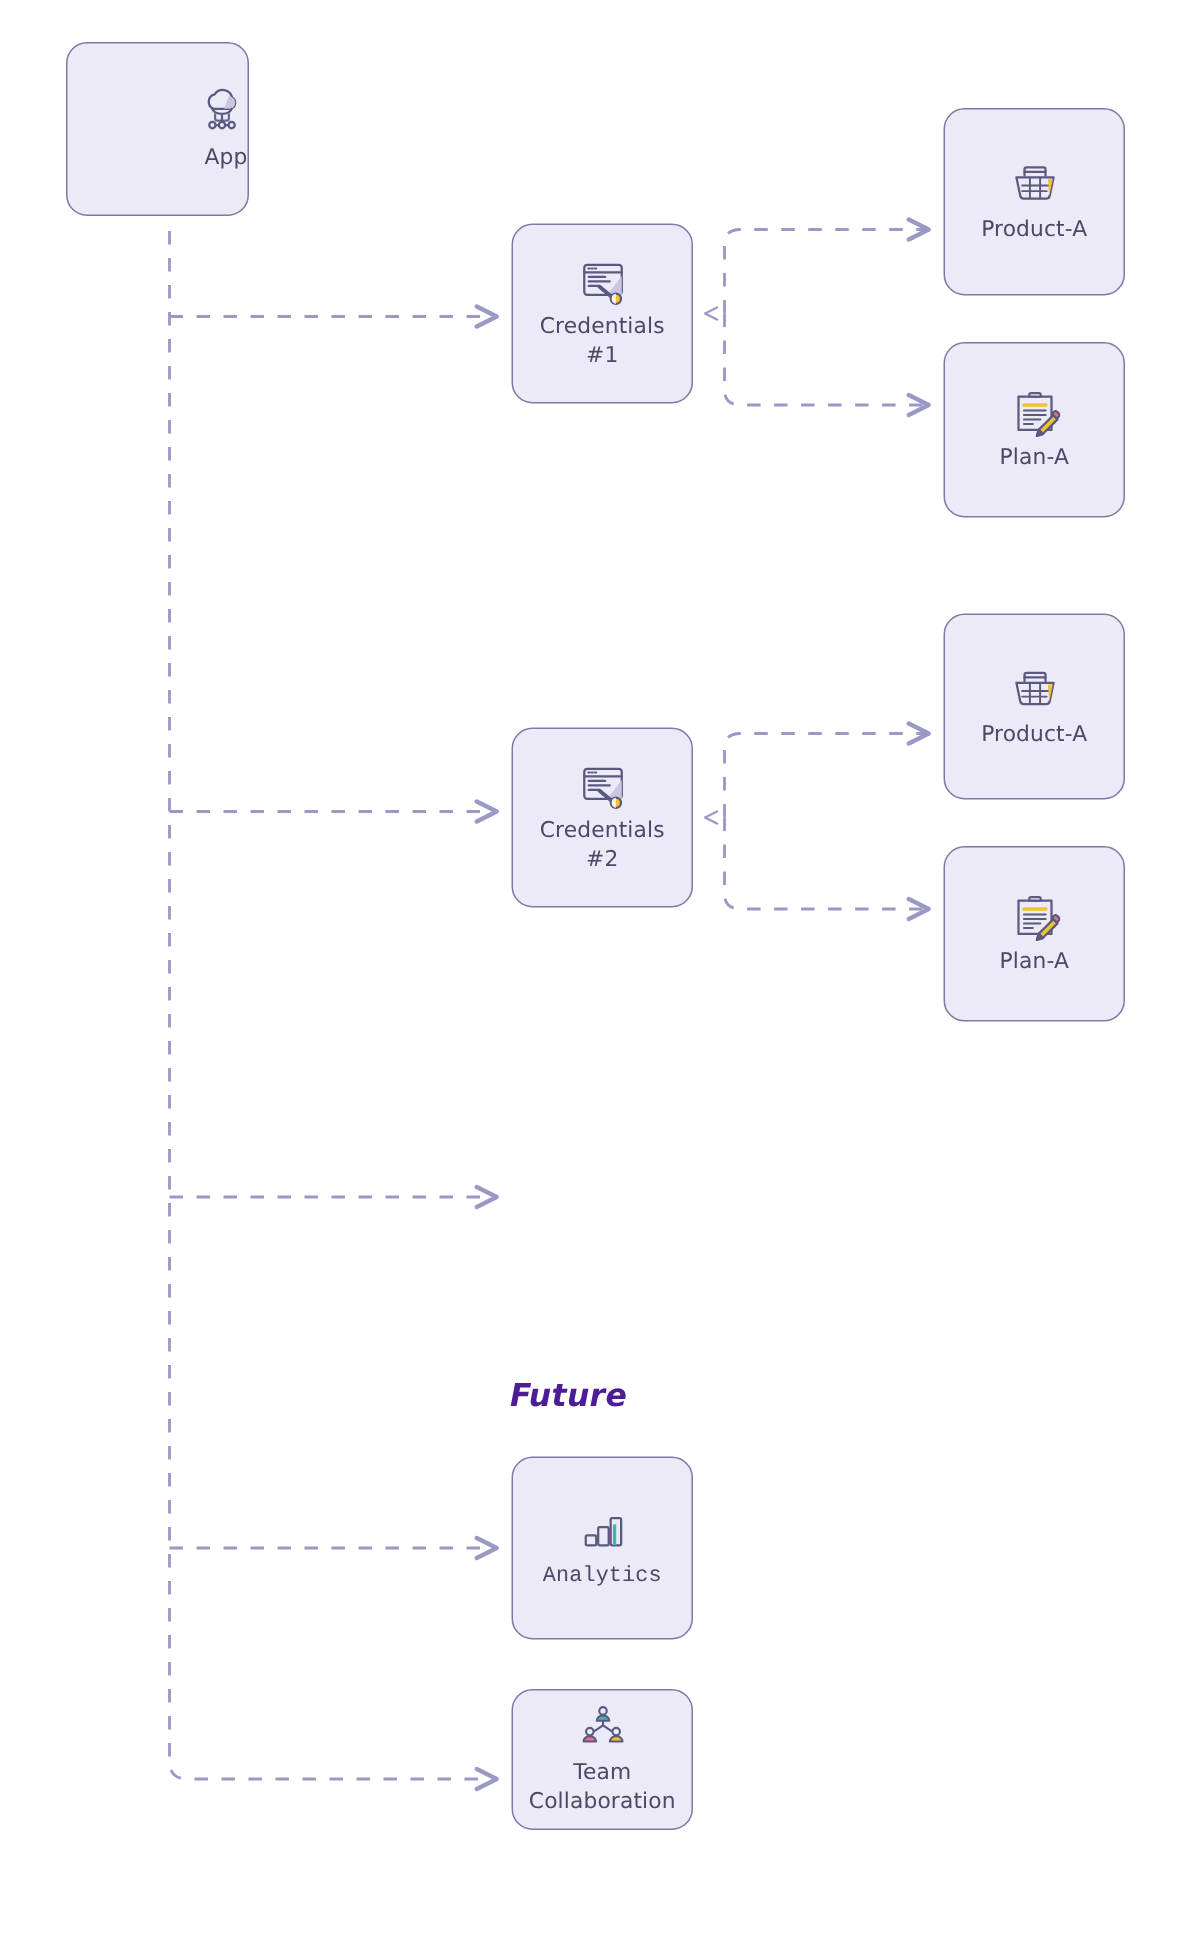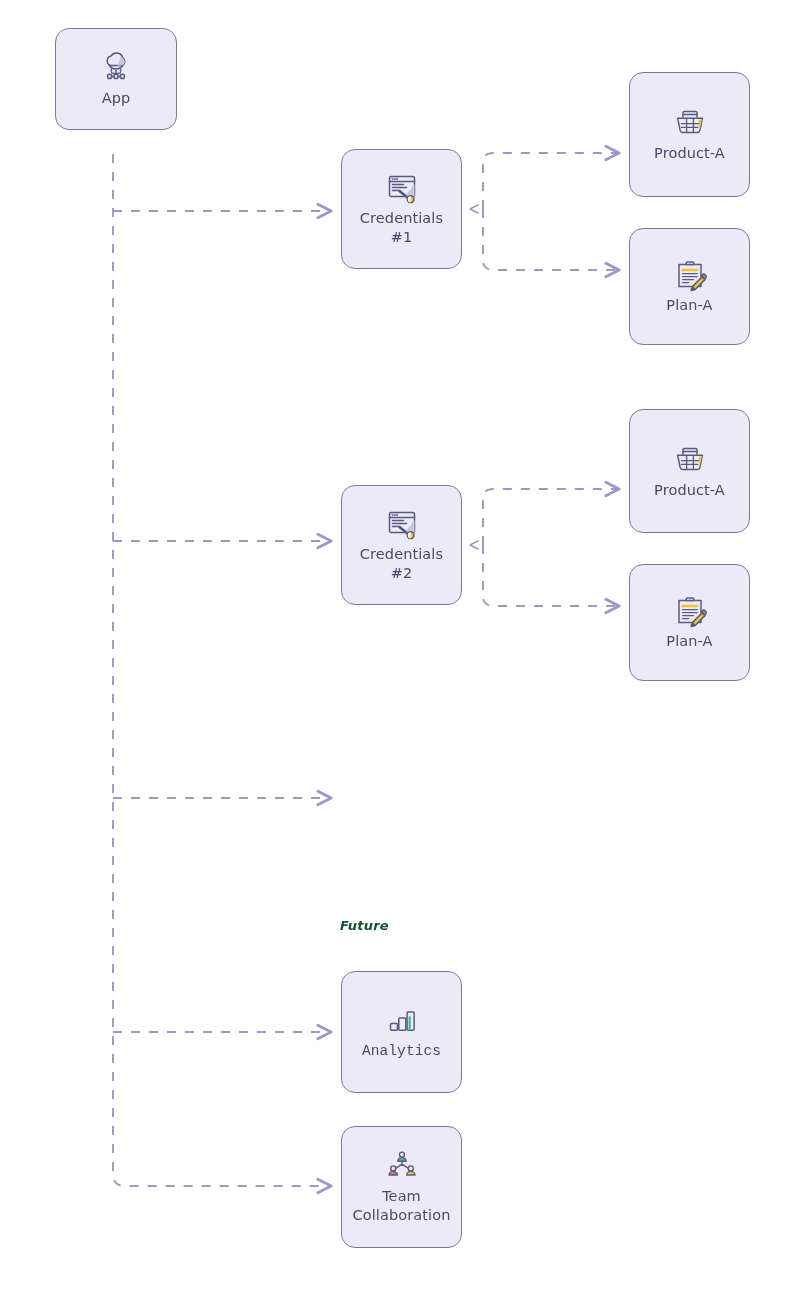--- a/index.html
+++ b/index.html
@@ -27,22 +27,22 @@
   .node .caption{
     color:#4a4a68;
     font-size:14.5px;
     line-height:1.28;
     text-align:center;
     white-space:pre-line;
     letter-spacing:.1px;
   }
   .section-label{
     position:absolute;
-    color:#14532d;
-    font-size:13px;
+    color:#4c1d95;
+    font-size:21px;
     font-weight:bold;
     font-style:italic;
     letter-spacing:.2px;
   }
 </style>
 </head>
 <body>
 
 <div id="canvas">
 
@@ -71,21 +71,21 @@
       <path d="M483,545 L483,498 Q483,489 494,489 L618,489" marker-end="url(#arw)"></path>
       <path d="M483,545 L483,596 Q483,606 494,606 L618,606" marker-end="url(#arw)"></path>
     </g>
 
     <g fill="none" stroke="#9a99c4" stroke-width="1.5" stroke-linecap="round" stroke-linejoin="round">
       <path d="M478,205 L470,209 L478,213"></path>
       <path d="M478,541 L470,545 L478,549"></path>
     </g>
   </svg>
 
-  <div class="node" style="left:55px;top:28px;width:122px;height:102px;">
+  <div class="node" style="left:44px;top:28px;width:122px;height:116px;align-items:flex-end;">
     <span class="glyph">
       <svg viewBox="0 0 34 34" xmlns="http://www.w3.org/2000/svg" fill="none" stroke="#5a5a80" stroke-width="1.5" stroke-linecap="round" stroke-linejoin="round">
         <path d="M11.5,14.5 a5,5 0 0 1 .6,-9.6 a6.4,6.4 0 0 1 11.6,2 a4.2,4.2 0 0 1 -.8,7.6 z" fill="#eceaf6"></path>
         <path d="M21.5,6.2 a6.4,6.4 0 0 1 2.2,.7 a4.2,4.2 0 0 1 -.8,7.6 h-4.4 z" fill="#c9c6e2" stroke="none"></path>
         <path d="M10.5,14.6 a6.8,4.6 0 0 0 13,0"></path>
         <path d="M17,19.2 v3.3"></path>
         <path d="M12.4,18.2 v2.6 a1.6,1.6 0 0 0 1.6,1.6 h6 a1.6,1.6 0 0 0 1.6,-1.6 v-2.6" opacity=".9"></path>
         <circle cx="17" cy="25.4" r="2.1" fill="#eceaf6"></circle>
         <circle cx="10.6" cy="25.4" r="2.1" fill="#eceaf6"></circle>
         <circle cx="23.4" cy="25.4" r="2.1" fill="#eceaf6"></circle>
@@ -195,21 +195,21 @@
       <svg viewBox="0 0 34 34" xmlns="http://www.w3.org/2000/svg" fill="none" stroke="#5a5a80" stroke-width="1.5" stroke-linecap="round" stroke-linejoin="round">
         <rect x="5.5" y="19.6" width="7" height="6.6" rx="1" fill="#eceaf6"></rect>
         <rect x="13.8" y="14" width="7" height="12.2" rx="1" fill="#eceaf6"></rect>
         <rect x="22.1" y="8" width="7" height="18.2" rx="1" fill="#eceaf6"></rect>
         <path d="M23.6,26.2 v-13 a1,1 0 0 1 1,-1 h1.2 v14 z" fill="#3fb8a5" stroke="none"></path>
       </svg>
     </span>
     <span class="caption">Analytics</span>
   </div>
 
-  <div class="node" style="left:341px;top:1126px;width:121px;height:122px;">
+  <div class="node" style="left:341px;top:1126px;width:121px;height:94px;">
     <span class="glyph">
       <svg viewBox="0 0 34 34" xmlns="http://www.w3.org/2000/svg" fill="none" stroke="#5a5a80" stroke-width="1.4" stroke-linecap="round" stroke-linejoin="round">
         <path d="M17,11.8 v3.4 M17,15.2 l-6,4 M17,15.2 l6,4"></path>
         <circle cx="17" cy="5.6" r="2.5" fill="#eceaf6"></circle>
         <path d="M12.8,12.2 a4.2,3.6 0 0 1 8.4,0 z" fill="#3fb8a5"></path>
         <circle cx="8.2" cy="19.4" r="2.5" fill="#eceaf6"></circle>
         <path d="M4,26 a4.2,3.6 0 0 1 8.4,0 z" fill="#e8707f"></path>
         <circle cx="25.8" cy="19.4" r="2.5" fill="#eceaf6"></circle>
         <path d="M21.6,26 a4.2,3.6 0 0 1 8.4,0 z" fill="#f2c230"></path>
       </svg>

